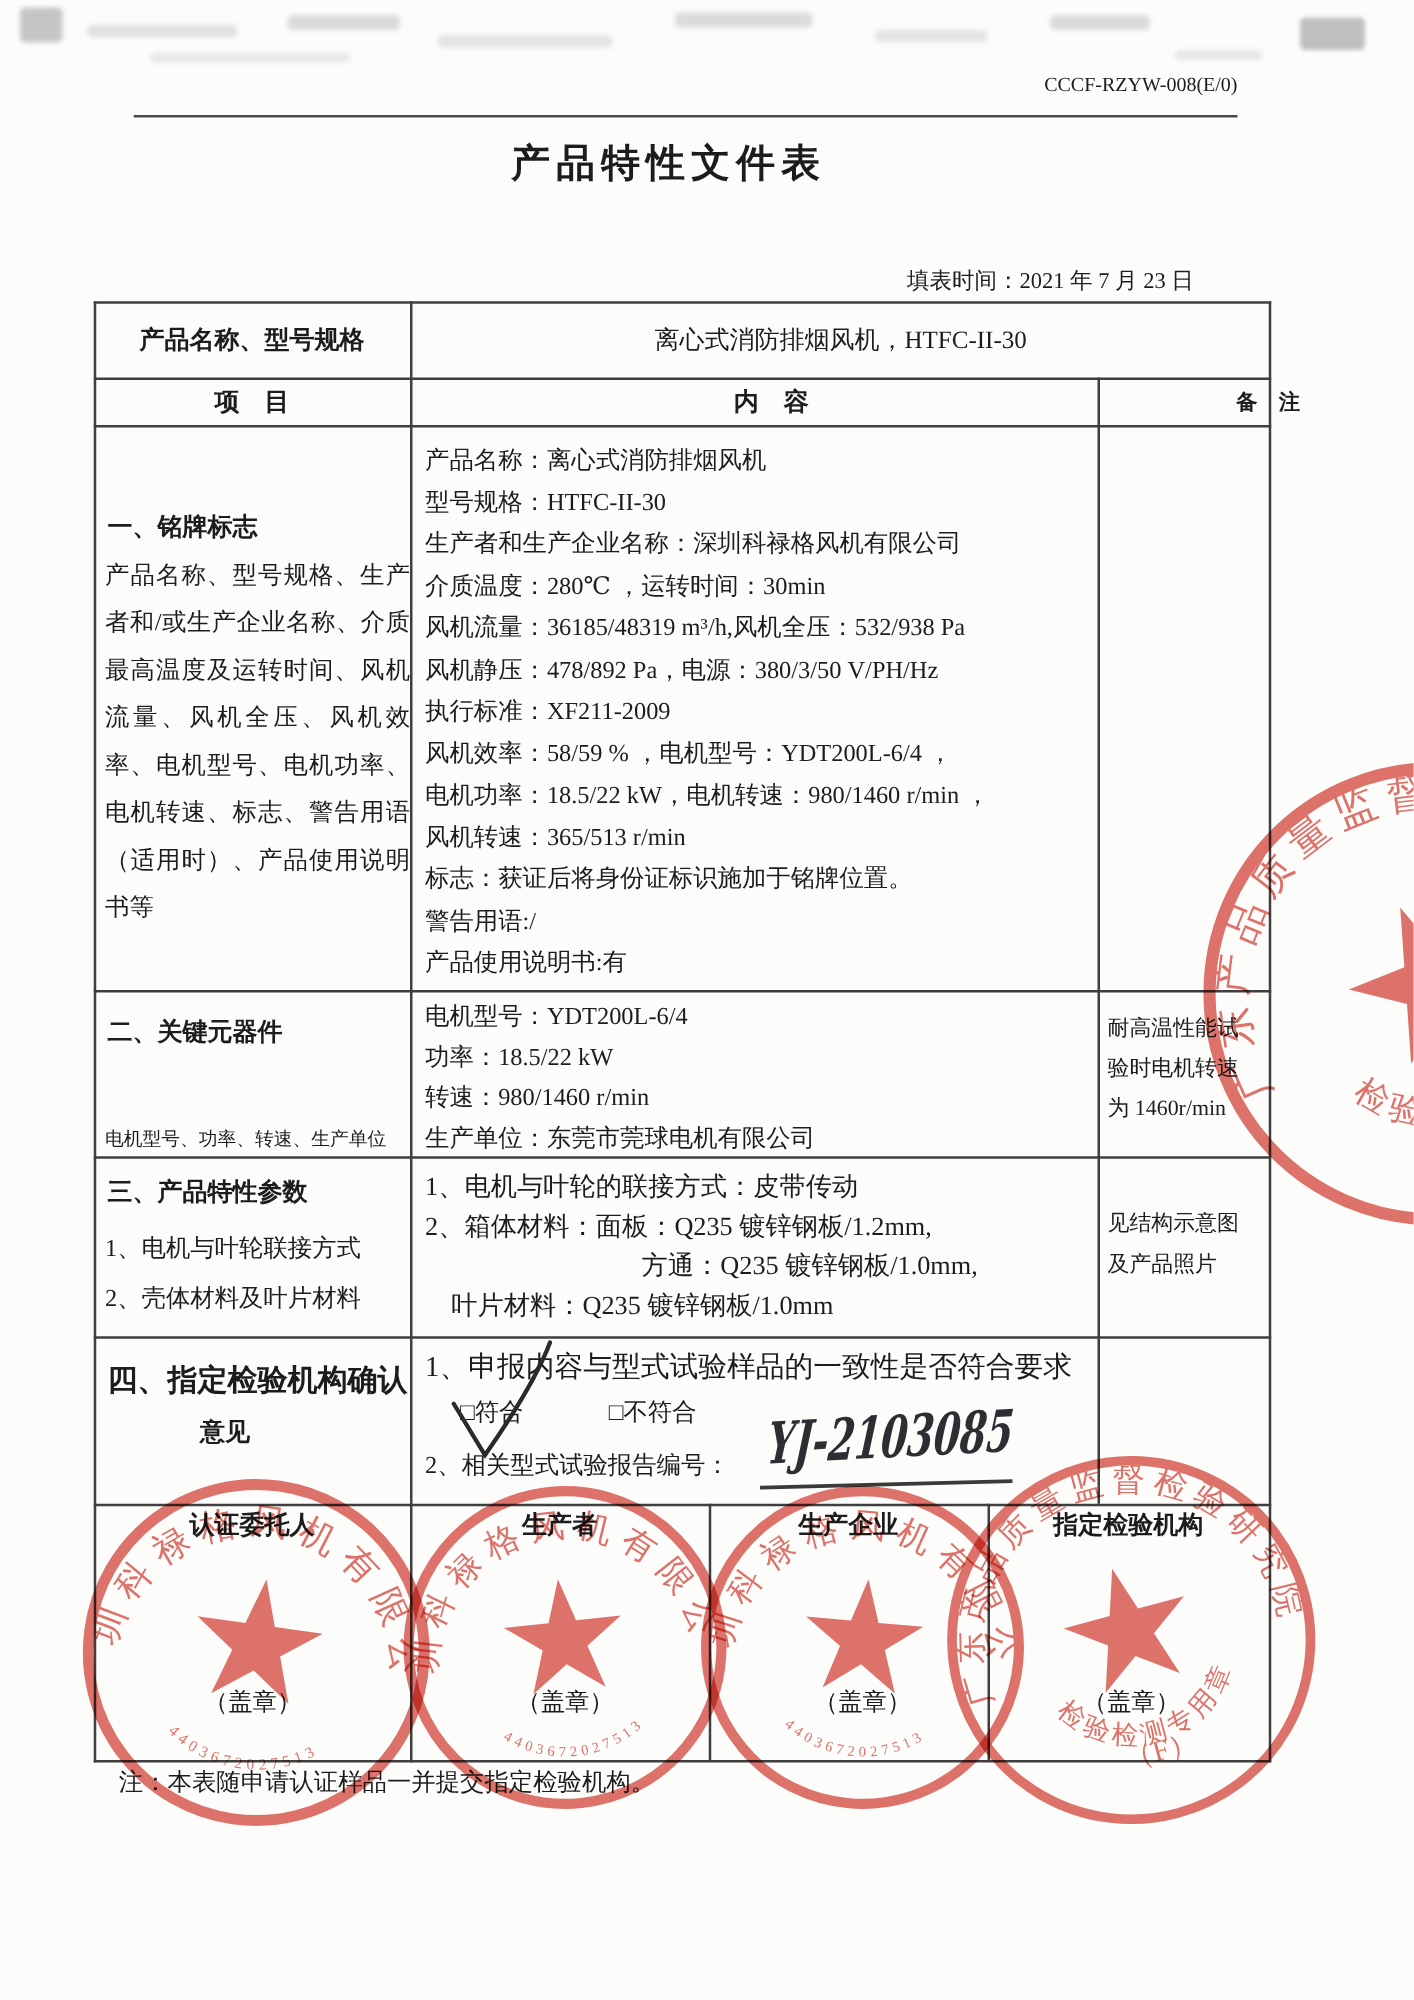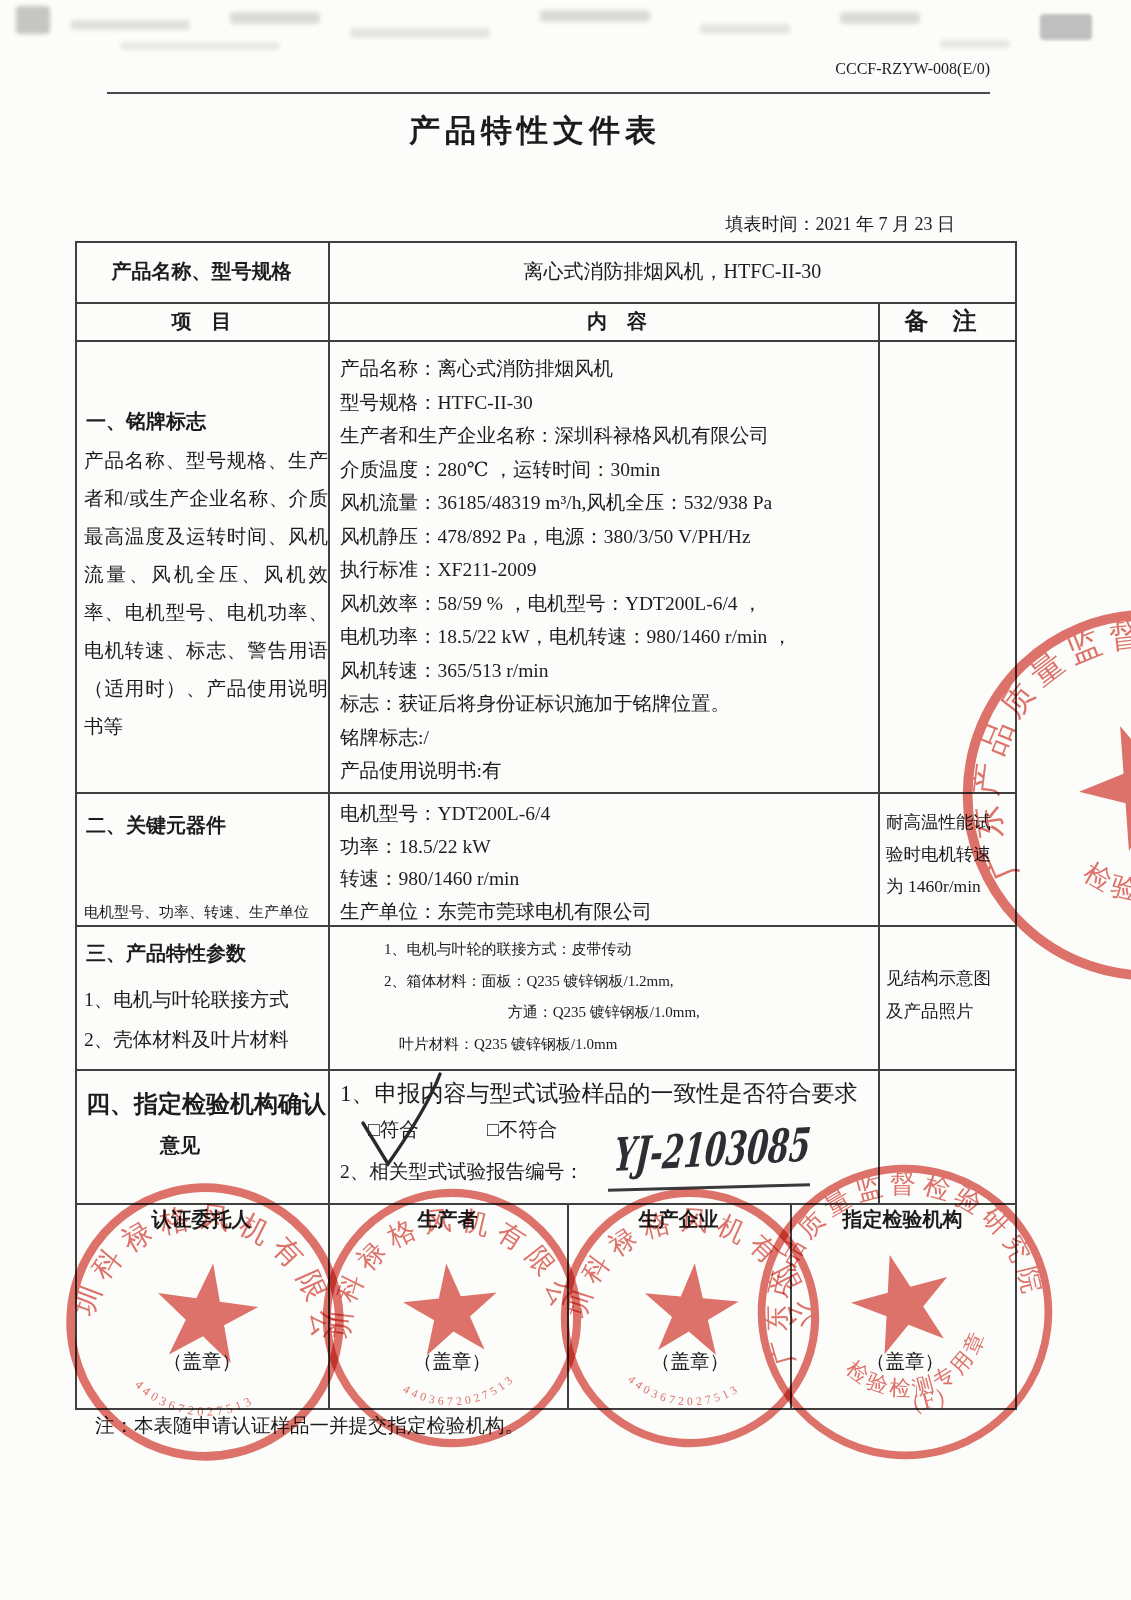--- a/index.html
+++ b/index.html
@@ -56,38 +56,38 @@
   <div class="vline" style="left:328px;top:241px;height:1169px;"></div>
   <div class="vline" style="left:878px;top:302px;height:901px;"></div>
   <div class="vline" style="left:567px;top:1203px;height:205px;"></div>
   <div class="vline" style="left:790px;top:1203px;height:205px;"></div>
 
   <div class="abs hd center" style="left:77px;top:243px;width:249px;height:57px;font-size:20px;z-index:3;">产品名称、型号规格</div>
   <div class="abs center" style="left:330px;top:243px;width:685px;height:57px;font-size:20px;z-index:3;">离心式消防排烟风机，HTFC-II-30</div>
 
   <div class="abs hd center" style="left:77px;top:304px;width:249px;height:34px;font-size:20px;z-index:3;">项　目</div>
   <div class="abs hd center" style="left:330px;top:304px;width:546px;height:34px;font-size:20px;z-index:3;padding-left:14px;">内　容</div>
-  <div class="abs hd center" style="left:854px;top:304px;width:133px;height:34px;font-size:24px;z-index:3;padding-left:20px;">备　注</div>
+  <div class="abs hd center" style="left:928px;top:304px;width:133px;height:34px;font-size:17px;z-index:3;padding-left:20px;">备　注</div>
 
   <div class="abs hd" style="left:86px;top:408px;width:240px;font-size:20px;z-index:3;">一、铭牌标志</div>
   <div class="abs" style="left:84px;top:442px;width:244px;font-size:19.5px;line-height:38px;text-align:justify;z-index:3;">产品名称、型号规格、生产者和/或生产企业名称、介质最高温度及运转时间、风机流量、风机全压、风机效率、电机型号、电机功率、电机转速、标志、警告用语（适用时）、产品使用说明书等</div>
   <div class="abs lines" style="left:340px;top:352px;width:532px;font-size:19.5px;line-height:33.5px;z-index:3;">
 
   <div class="ln">产品名称：离心式消防排烟风机</div>
       <div class="ln">型号规格：HTFC-II-30</div>
       <div class="ln">生产者和生产企业名称：深圳科禄格风机有限公司</div>
       <div class="ln">介质温度：280℃ ，运转时间：30min</div>
       <div class="ln">风机流量：36185/48319 m³/h,风机全压：532/938 Pa</div>
       <div class="ln">风机静压：478/892 Pa，电源：380/3/50 V/PH/Hz</div>
       <div class="ln">执行标准：XF211-2009</div>
       <div class="ln">风机效率：58/59 % ，电机型号：YDT200L-6/4 ，</div>
       <div class="ln">电机功率：18.5/22 kW，电机转速：980/1460 r/min ，</div>
       <div class="ln">风机转速：365/513 r/min</div>
       <div class="ln">标志：获证后将身份证标识施加于铭牌位置。</div>
-      <div class="ln">铭牌标志:/</div>
+      <div class="ln">警告用语:/</div>
       <div class="ln">产品使用说明书:有</div>
     </div>
 
   <div class="abs hd" style="left:86px;top:812px;width:240px;font-size:20px;z-index:3;">二、关键元器件</div>
   <div class="abs" style="left:84px;top:848px;width:244px;font-size:15px;line-height:33.5px;text-align:justify;z-index:3;margin-top:48px;">电机型号、功率、转速、生产单位</div>
   <div class="abs lines" style="left:340px;top:798px;width:532px;font-size:19.5px;line-height:32.6px;z-index:3;">
 
   <div class="ln">电机型号：YDT200L-6/4</div>
       <div class="ln">功率：18.5/22 kW</div>
       <div class="ln">转速：980/1460 r/min</div>
@@ -99,21 +99,21 @@
       <div class="ln">验时电机转速</div>
       <div class="ln">为 1460r/min</div>
     </div>
 
   <div class="abs hd" style="left:86px;top:940px;width:240px;font-size:20px;z-index:3;">三、产品特性参数</div>
   <div class="abs lines" style="left:84px;top:980px;width:250px;font-size:19.5px;line-height:40px;z-index:3;">
 
   <div class="ln">1、电机与叶轮联接方式</div>
       <div class="ln">2、壳体材料及叶片材料</div>
     </div>
-  <div class="abs lines" style="left:340px;top:934px;width:532px;font-size:15px;line-height:31.5px;z-index:3;margin-left:44px;">
+  <div class="abs lines" style="left:340px;top:934px;width:532px;font-size:21px;line-height:31.5px;z-index:3;">
 
   <div class="ln">1、电机与叶轮的联接方式：皮带传动</div>
       <div class="ln">2、箱体材料：面板：Q235 镀锌钢板/1.2mm,</div>
       <div class="ln">　　　　　　　　 方通：Q235 镀锌钢板/1.0mm,</div>
       <div class="ln">　叶片材料：Q235 镀锌钢板/1.0mm</div>
     </div>
   <div class="remark lines" style="left:886px;top:962px;width:124px;line-height:33px;">
 
   <div class="ln">见结构示意图</div>
       <div class="ln">及产品照片</div>

